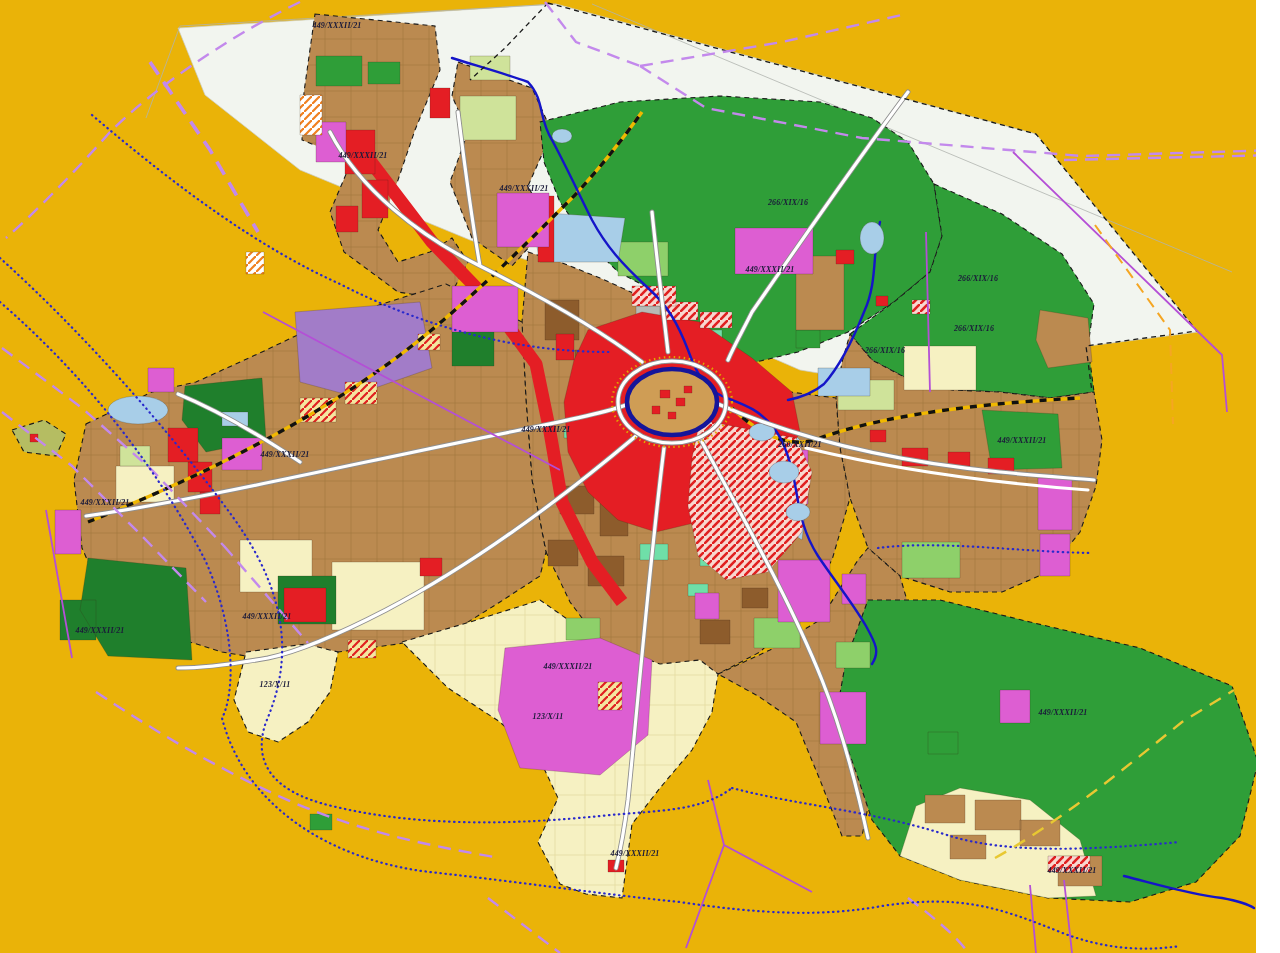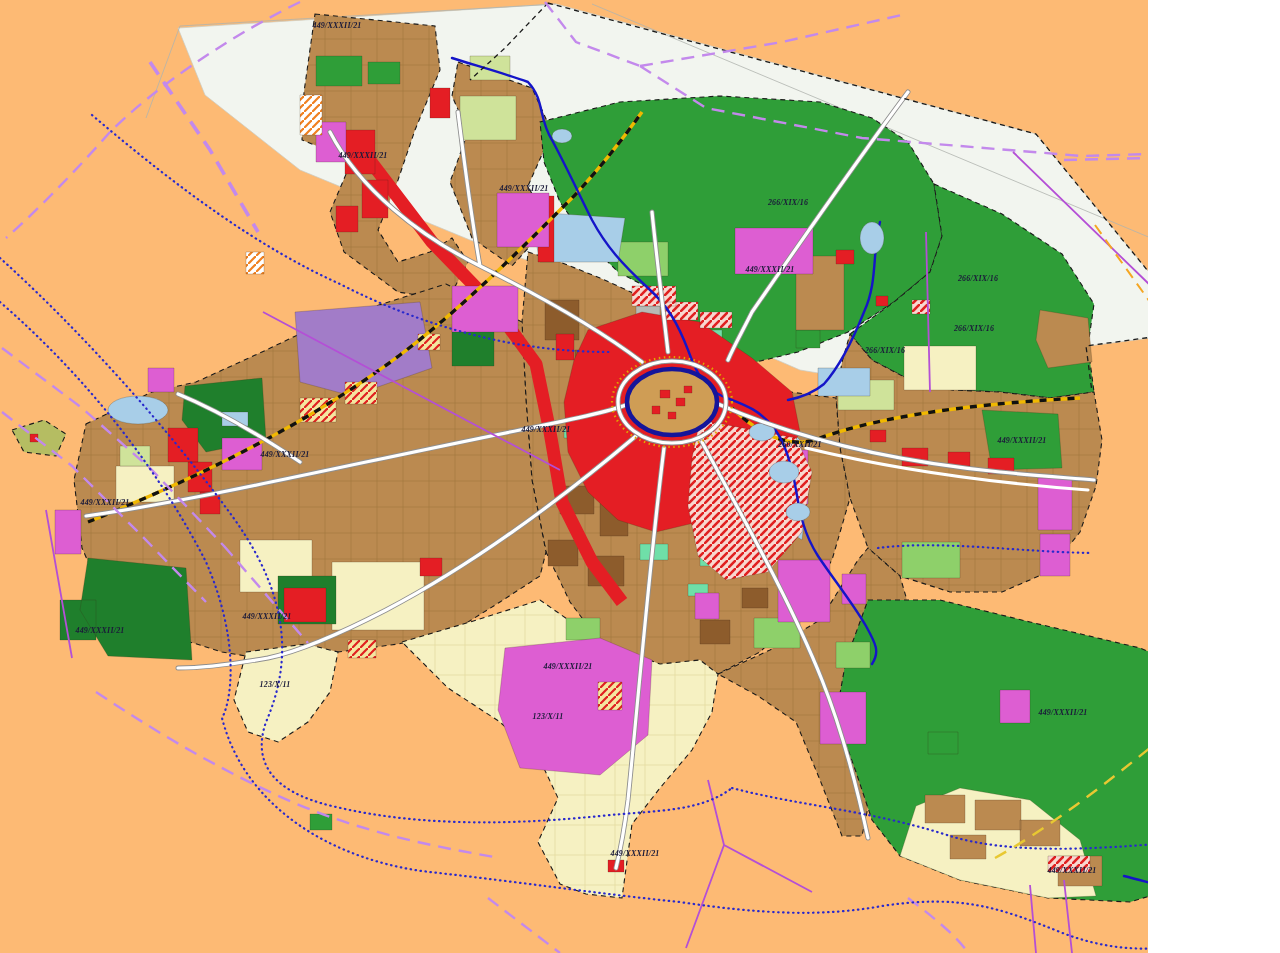--- a/index.html
+++ b/index.html
@@ -1,16 +1,16 @@
 <!DOCTYPE html>
 <html style="--c-forest-green: #2f9e38; --c-forest-dark: #1f7f2c; --c-urban-tan: #bb8a50; --c-urban-grid-line: #99713a; --c-dark-brown: #8d5c2c; --c-service-red: #e41e24; --c-production-magenta: #dd5ed2; --c-special-purple: #a27cc8; --c-agriculture-cream: #f6f1c2; --c-cream-grid-line: #d8cc8a; --c-meadow-lightgreen: #8ed06a; --c-meadow-palegreen: #cfe39a; --c-park-mint: #6fdfa8; --c-water-lightblue: #a8cee8; --c-water-navy: #1515c8; --c-grey-area: #b7bab6; --c-road-white: #ffffff; --c-road-casing: #8f8f8f; --c-oldtown-ring-navy: #15159a; --c-oldtown-fill: #cf9d55; --c-oldtown-gold: #e0a500; --c-boundary-black: #1a1a1a; --c-admin-violet-dashed: #c389ec; --c-admin-purple-solid: #b44fd6; --c-infra-blue-dotted: #2929cc; --c-rail-yellow: #f0b800; --c-gas-orange-dashed: #f5a623; --c-hatch-red-bg: #f8d8d0; --c-hatch-yellow-bg: #f5e6a0; --c-tint-bg: #f2f5ef; --c-label-ink: #1b1b3a;"><head>
 <meta charset="utf-8">
 <style>
   html,body{margin:0;padding:0;background:#fff;}
-  .map-viewport{position:relative;width:1148px;height:953px;background:#fdba74;overflow:hidden;}
+  .map-viewport{position:relative;width:1256px;height:953px;background:#eab308;overflow:hidden;}
   svg{position:absolute;inset:0;display:block;}
   .lobe{stroke:#1a1a1a;stroke-width:1.1;stroke-dasharray:5 4;}
   .patch{stroke:#3a2a10;stroke-width:.5;stroke-opacity:.45;}
   .f-tint{fill:var(--c-tint-bg,#f2f5ef);stroke:#c8ccc4;stroke-width:.7;}
   .f-tan{fill:url(#urbanGrid);}
   .f-cream{fill:url(#creamGrid);}
   .f-forest{fill:var(--c-forest-green,#2f9e38);}
   .f-forestd{fill:var(--c-forest-dark,#1f7f2c);}
   .f-red{fill:var(--c-service-red,#e41e24);}
   .f-mag{fill:var(--c-production-magenta,#dd5ed2);}

